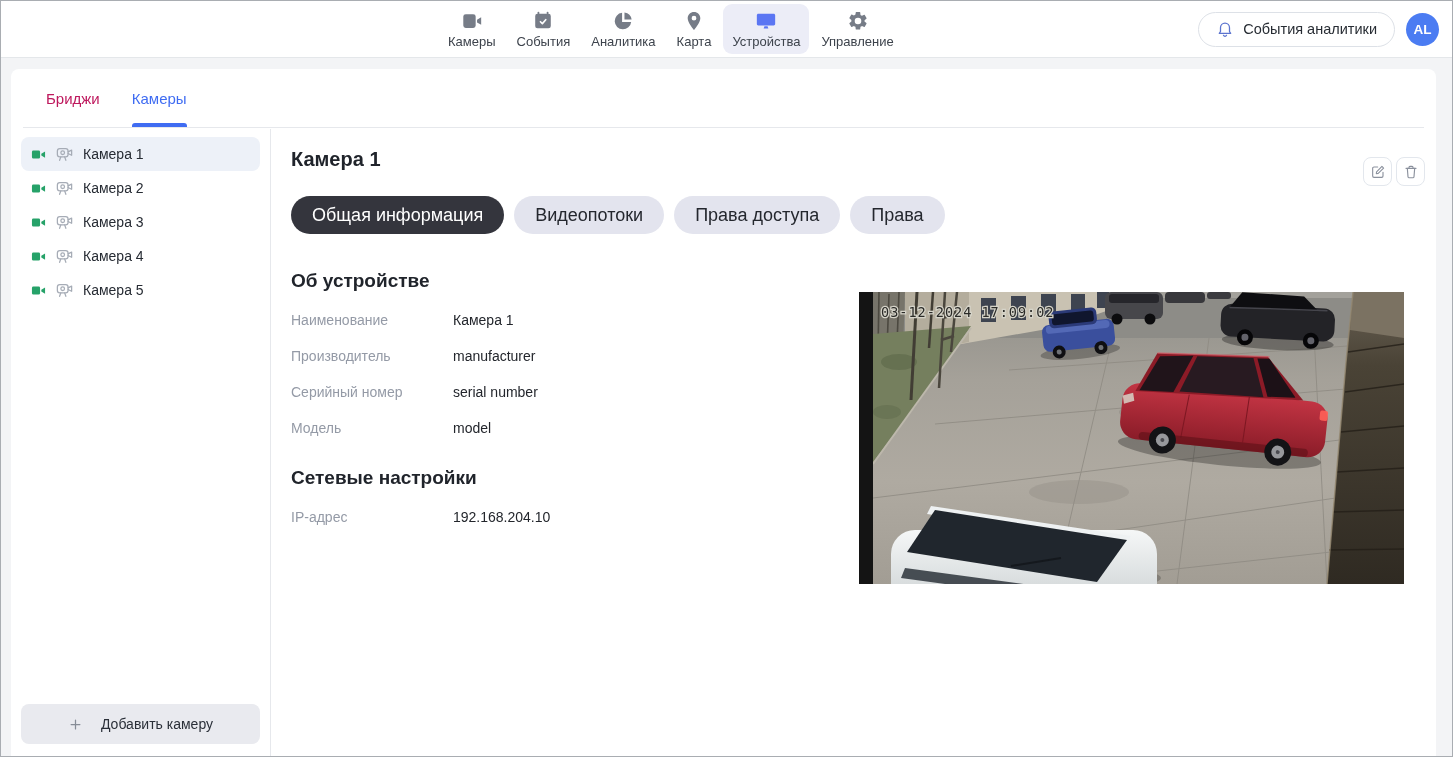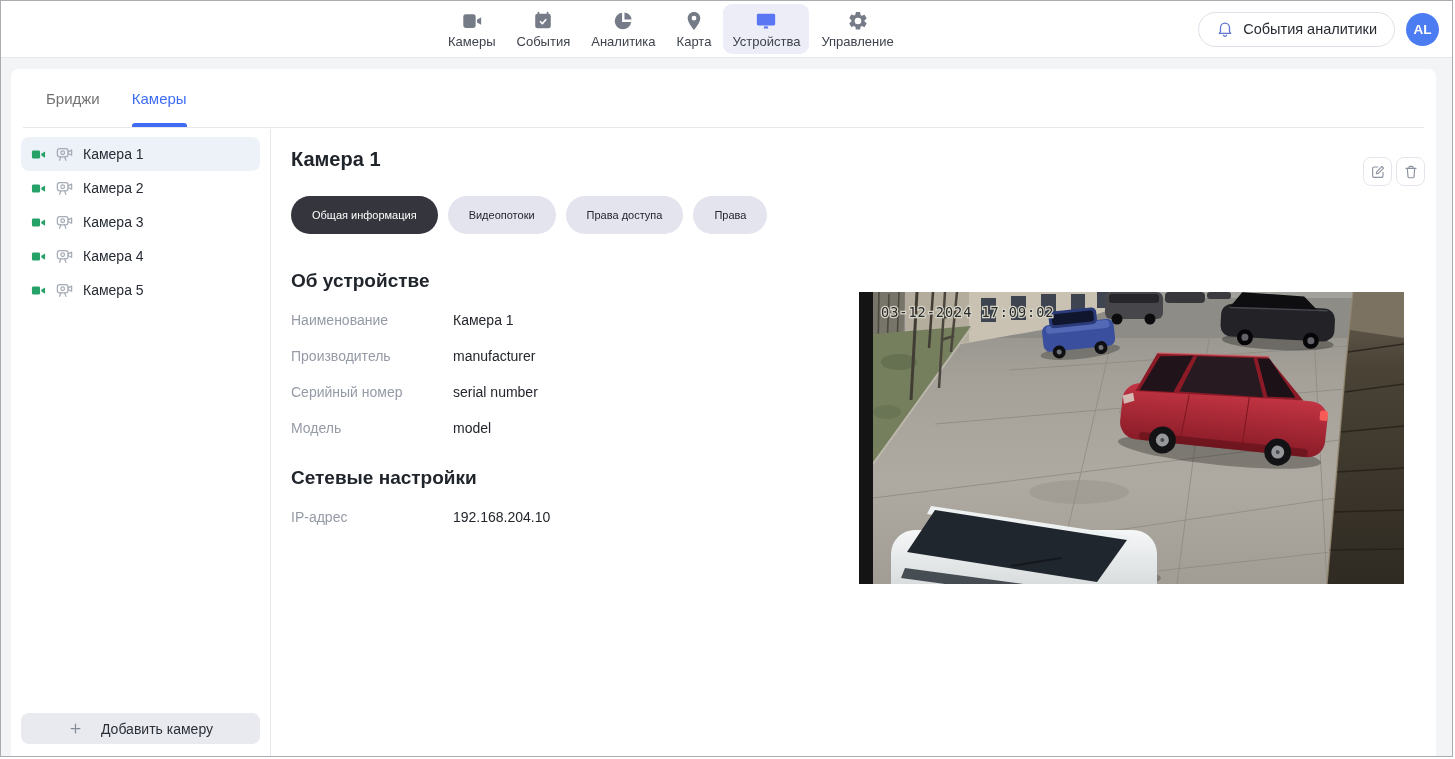--- a/index.html
+++ b/index.html
@@ -29,55 +29,55 @@
   .events-btn span.lbl { font-size:14.5px; color:#272c33; white-space:nowrap; }
   .avatar { width:33px; height:33px; border-radius:50%; background:#4b7cf2; color:#fff;
             display:flex; align-items:center; justify-content:center; font-size:13.5px; font-weight:bold; cursor:pointer; }
 
   
   .card { position:absolute; left:10px; top:68px; right:16px; bottom:0; background:#fff;
           border-radius:8px 8px 0 0; overflow:hidden; }
 
   .tabs-row { height:59px; margin:0 12px; border-bottom:1px solid #e6e8ec;
               display:flex; align-items:stretch; padding-left:23px; gap:32px; }
-  .tab { position:relative; display:flex; align-items:center; font-size:15px; color:#737373; cursor:pointer; }
+  .tab { position:relative; display:flex; align-items:center; font-size:15px; color:#be185d; cursor:pointer; }
   .tab.active { color:#3f6cf2; }
   .tab.active::after { content:""; position:absolute; left:0; right:0; bottom:0;
                        height:4px; border-radius:3px 3px 0 0; background:#3f6cf2; }
 
   .body-row { position:absolute; top:60px; bottom:0; left:0; right:0; display:flex; }
 
   
   .sidebar { width:260px; border-right:1px solid #e6e8ec; position:relative; padding:8px 10px; }
   .cam-item { height:34px; display:flex; align-items:center; gap:9px; padding:0 10px;
               border-radius:8px; cursor:pointer; }
   .cam-item.selected { background:#edf1f8; }
   .ic-online { color:#26a269; display:flex; }
   .ic-online svg { width:15px; height:15px; }
   .ic-cam { color:#a6acb6; display:flex; }
   .ic-cam svg { width:19px; height:19px; }
   .cam-name { font-size:14px; color:#262b33; }
 
-  .add-btn { position:absolute; left:10px; right:10px; bottom:12px; height:31px;
+  .add-btn { position:absolute; left:10px; right:10px; bottom:12px; height:40px;
              background:#e9eaef; border:none; border-radius:8px; display:flex; align-items:center;
              justify-content:center; gap:18px; cursor:pointer; }
   .add-btn .plus { color:#868c96; display:flex; }
   .add-btn .plus svg { width:15px; height:15px; }
   .add-btn span.lbl { font-size:14px; color:#2a2f38; }
 
   
   .main { flex:1; position:relative; padding:19px 20px 0 20px; }
   .page-title { font-size:20px; font-weight:600; color:#20242b; }
   .actions { position:absolute; top:28px; right:11px; display:flex; gap:4px; }
   .act-btn { width:29px; height:29px; border:1px solid #e3e7ed; background:#fff; border-radius:8px;
              display:flex; align-items:center; justify-content:center; color:#8b919d; cursor:pointer; }
   .act-btn svg { width:16px; height:16px; }
 
   .chips { margin-top:25px; display:flex; gap:10px; }
-  .chip { height:38px; border:none; border-radius:19px; padding:0 21px; font-size:11px;
+  .chip { height:38px; border:none; border-radius:19px; padding:0 21px; font-size:18px;
           background:#e3e4ee; color:#24272e; cursor:pointer; font-family:inherit; }
   .chip.active { background:#34353d; color:#fff; }
 
   .section-h { font-size:19px; font-weight:700; color:#20242b; }
   .sec1 { margin-top:36px; }
   .sec2 { margin-top:21px; }
   .rows { margin-top:10px; }
   .info-row { height:36px; display:flex; align-items:center; }
   .info-label { width:162px; font-size:14px; color:#949aa6; }
   .info-value { font-size:14px; color:#23262c; }

